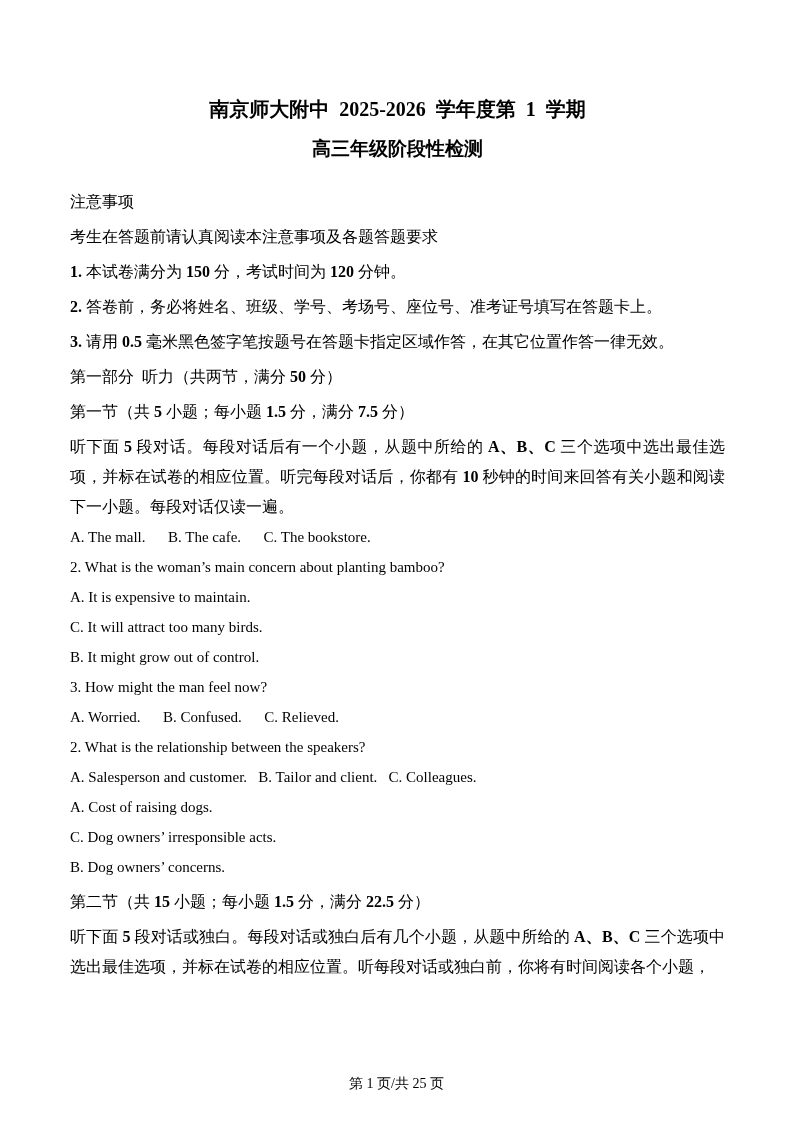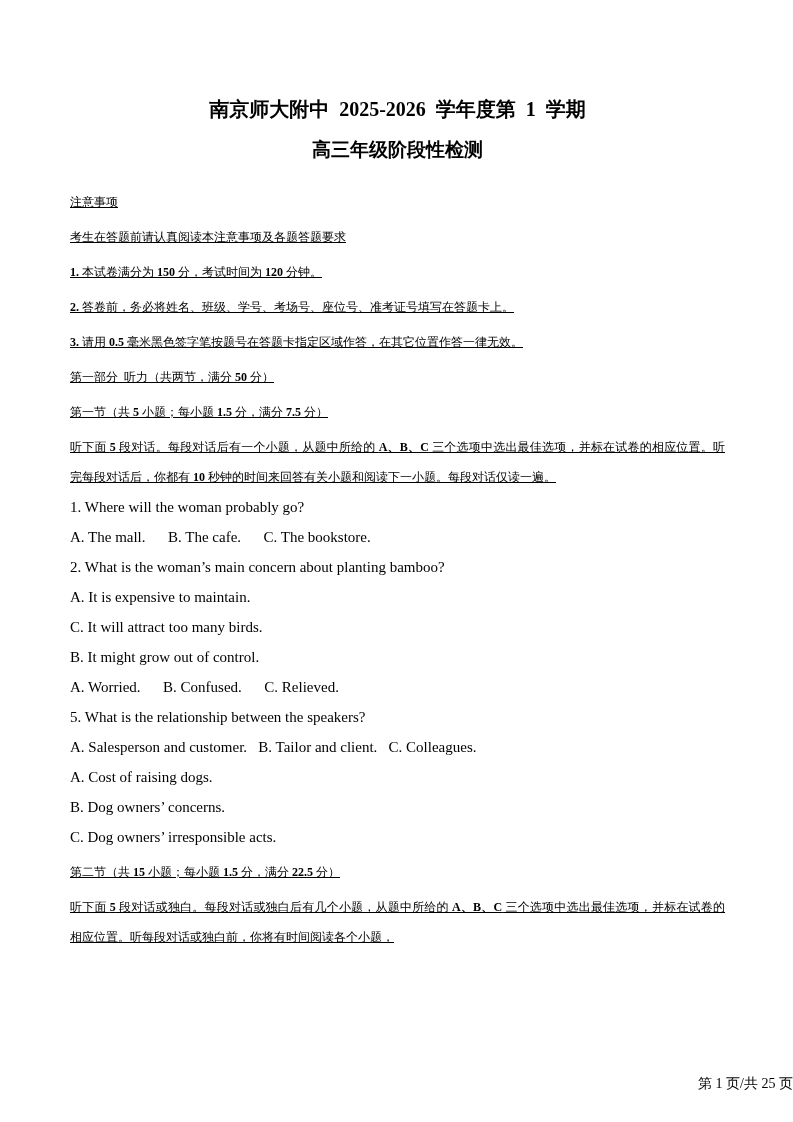--- a/index.html
+++ b/index.html
@@ -23,69 +23,69 @@
     margin-bottom: 14px;
     white-space: pre-wrap;
   }
   .title2 {
     text-align: center;
     font-weight: 700;
     font-size: 19px;
     line-height: 26px;
     margin-bottom: 24px;
     white-space: pre-wrap;
+    font-family: Liberation Mono, monospace;
   }
   .line { white-space: pre-wrap; }
   .cn {
-    font-size: 12px;
+    font-size: 16px;
     line-height: 30px;
     margin-bottom: 5px;
     text-align: justify;
-    text-decoration: underline;
   }
   .en {
     font-size: 15px;
     line-height: 20px;
     margin-bottom: 10px;
   }
   .b { font-weight: 700; }
   .footer {
     position: absolute;
     left: 0;
     right: 0;
     bottom: 36px;
-    text-align: right;
+    text-align: center;
     font-size: 14px;
     white-space: pre-wrap;
   }
 </style>
 </head>
 <body>
 
 <div class="page">
   <div class="title1">南京师大附中  2025-2026  学年度第  1  学期</div>
   <div class="title2">高三年级阶段性检测</div>
   <div>
       <div class="line cn"><span>注意事项</span></div>
       <div class="line cn"><span>考生在答题前请认真阅读本注意事项及各题答题要求</span></div>
       <div class="line cn"><span class="b">1.</span><span> 本试卷满分为 </span><span class="b">150</span><span> 分，考试时间为 </span><span class="b">120</span><span> 分钟。</span></div>
       <div class="line cn"><span class="b">2.</span><span> 答卷前，务必将姓名、班级、学号、考场号、座位号、准考证号填写在答题卡上。</span></div>
       <div class="line cn"><span class="b">3.</span><span> 请用 </span><span class="b">0.5</span><span> 毫米黑色签字笔按题号在答题卡指定区域作答，在其它位置作答一律无效。</span></div>
       <div class="line cn"><span>第一部分  听力（共两节，满分 </span><span class="b">50</span><span> 分）</span></div>
       <div class="line cn"><span>第一节（共 </span><span class="b">5</span><span> 小题；每小题 </span><span class="b">1.5</span><span> 分，满分 </span><span class="b">7.5</span><span> 分）</span></div>
       <div class="line cn"><span>听下面 </span><span class="b">5</span><span> 段对话。每段对话后有一个小题，从题中所给的 </span><span class="b">A、B、C</span><span> 三个选项中选出最佳选项，并标在试卷的相应位置。听完每段对话后，你都有 </span><span class="b">10</span><span> 秒钟的时间来回答有关小题和阅读下一小题。每段对话仅读一遍。</span></div>
-      <div class="line en"><span>1. Where will the woman probably go?</span></div>
       <div class="line en"><span>A. The mall.      B. The cafe.      C. The bookstore.</span></div>
       <div class="line en"><span>2. What is the woman’s main concern about planting bamboo?</span></div>
       <div class="line en"><span>A. It is expensive to maintain.</span></div>
       <div class="line en"><span>C. It will attract too many birds.</span></div>
       <div class="line en"><span>B. It might grow out of control.</span></div>
+      <div class="line en"><span>3. How might the man feel now?</span></div>
       <div class="line en"><span>A. Worried.      B. Confused.      C. Relieved.</span></div>
-      <div class="line en"><span>5. What is the relationship between the speakers?</span></div>
+      <div class="line en"><span>2. What is the relationship between the speakers?</span></div>
       <div class="line en"><span>A. Salesperson and customer.   B. Tailor and client.   C. Colleagues.</span></div>
       <div class="line en"><span>A. Cost of raising dogs.</span></div>
+      <div class="line en"><span>C. Dog owners’ irresponsible acts.</span></div>
       <div class="line en"><span>B. Dog owners’ concerns.</span></div>
-      <div class="line en"><span>C. Dog owners’ irresponsible acts.</span></div>
       <div class="line cn"><span>第二节（共 </span><span class="b">15</span><span> 小题；每小题 </span><span class="b">1.5</span><span> 分，满分 </span><span class="b">22.5</span><span> 分）</span></div>
       <div class="line cn"><span>听下面 </span><span class="b">5</span><span> 段对话或独白。每段对话或独白后有几个小题，从题中所给的 </span><span class="b">A、B、C</span><span> 三个选项中选出最佳选项，并标在试卷的相应位置。听每段对话或独白前，你将有时间阅读各个小题，</span></div>
     </div>
   <div class="footer">第 1 页/共 25 页</div>
 </div>
 
 </body></html>

